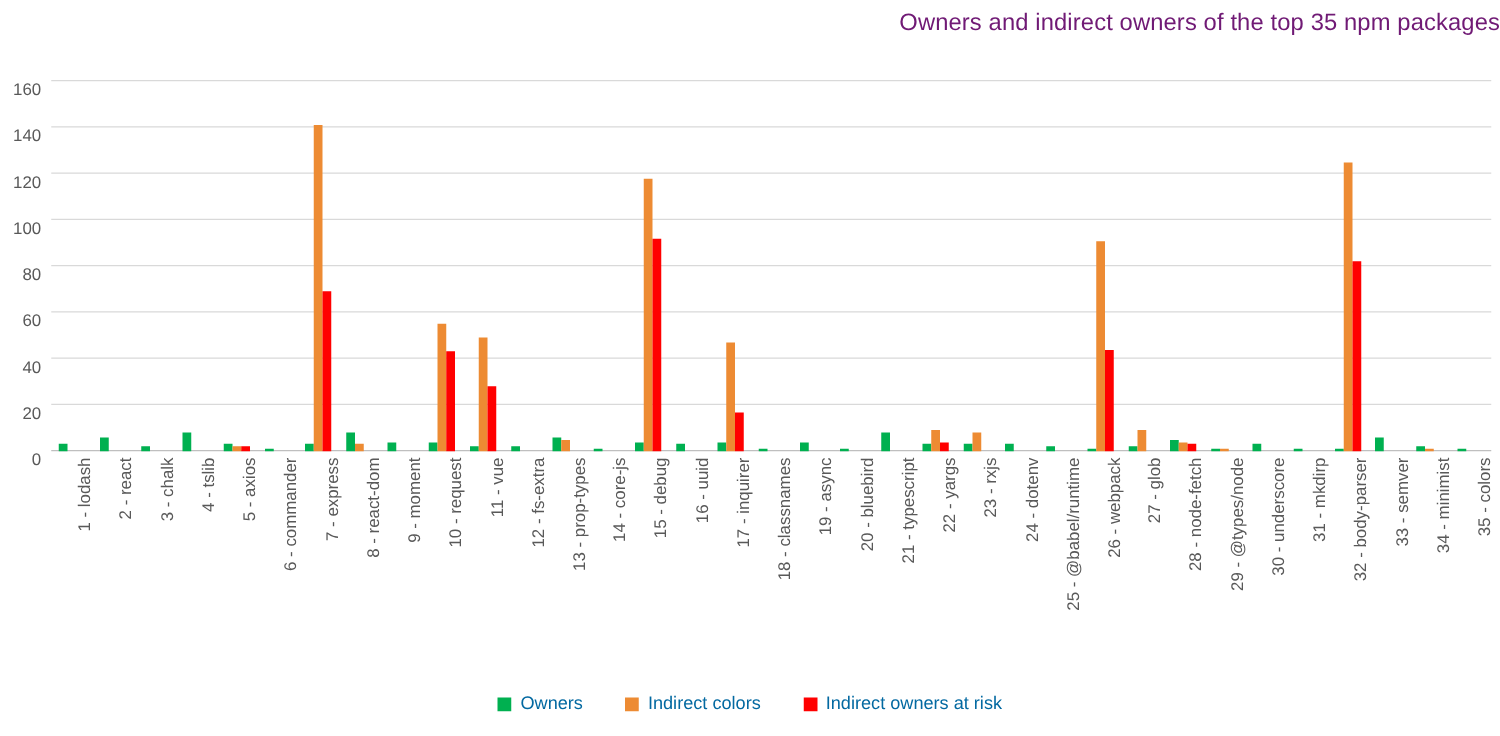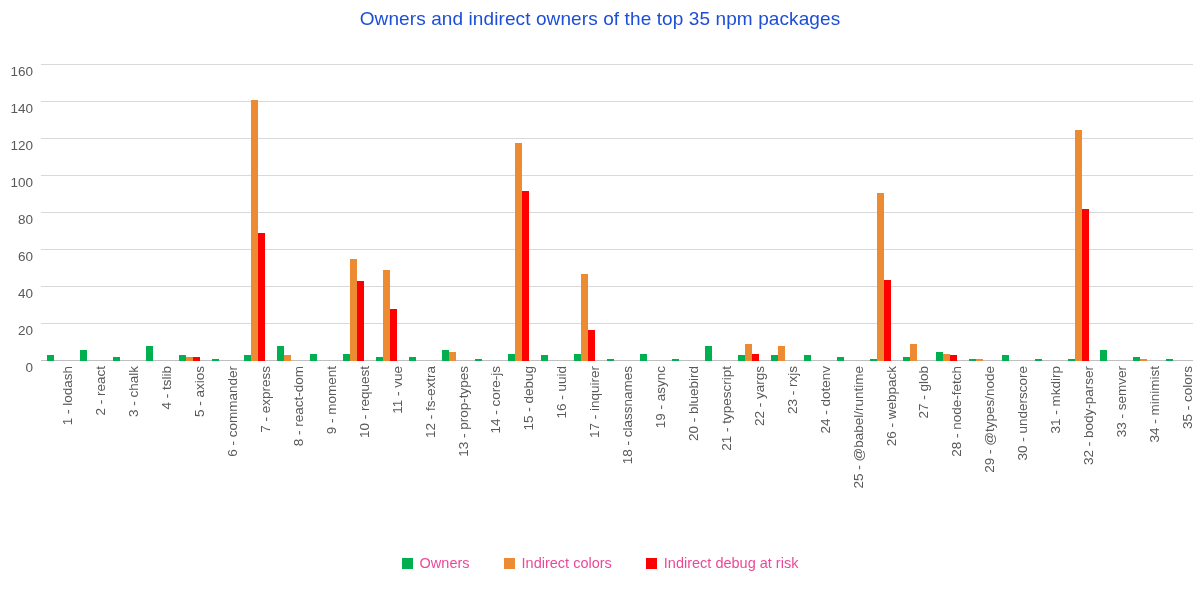--- a/index.html
+++ b/index.html
@@ -22,24 +22,24 @@
     height: 589px;
     box-sizing: border-box;
   }
 
   
   #chart-title {
     position: absolute;
     left: 0;
     top: 8px;
     width: 1200px;
-    text-align: center;
+    text-align: right;
     font-size: 19px;
     font-weight: 400;
-    color: #1d4ed8;
+    color: #701a75;
     letter-spacing: 0.1px;
   }
 
   
   
   #plot {
     position: absolute;
     left: 41px;
     top: 65px;
     width: 1152px;
@@ -152,21 +152,21 @@
     align-items: center;
     gap: 7px;
   }
   .legend-swatch {
     width: 11px;
     height: 11px;
     display: inline-block;
   }
   .legend-label {
     font-size: 14.5px;
-    color: #ec4899;
+    color: #0369a1;
     line-height: 1;
   }
 </style>
 </head>
 <body>
 
 <div id="chart-root">
 
   <div id="chart-title">Owners and indirect owners of the top 35 npm packages</div>
 
@@ -485,17 +485,17 @@
       <div class="legend-item">
         <span class="legend-swatch" style="background: rgb(0, 176, 80);"></span>
         <span class="legend-label">Owners</span>
       </div>
       <div class="legend-item">
         <span class="legend-swatch" style="background: rgb(237, 139, 51);"></span>
         <span class="legend-label">Indirect colors</span>
       </div>
       <div class="legend-item">
         <span class="legend-swatch" style="background: rgb(255, 0, 0);"></span>
-        <span class="legend-label">Indirect debug at risk</span>
+        <span class="legend-label">Indirect owners at risk</span>
       </div>
     </div>
 
 </div>
 
 </body></html>

